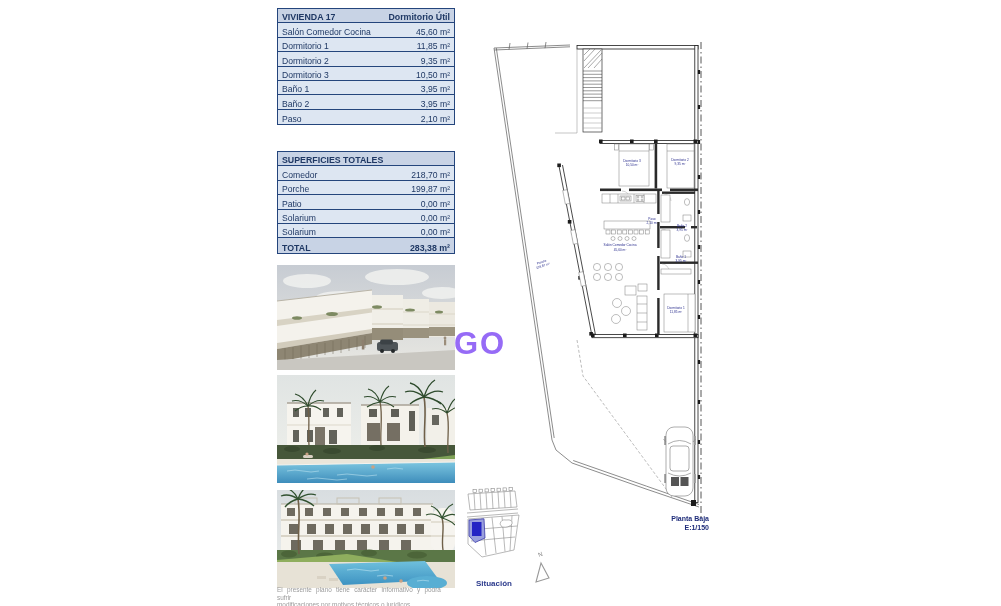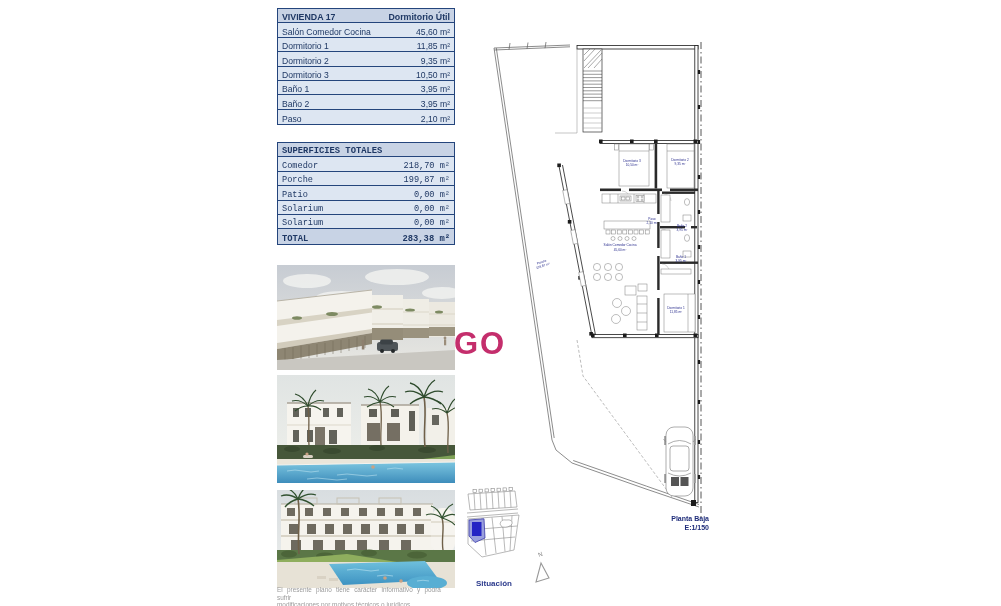--- a/index.html
+++ b/index.html
@@ -15,21 +15,21 @@
   .tlabel{white-space:nowrap;}
   .tvalue{white-space:nowrap;}
   
   .abs{position:absolute;}
   
   .disclaimer{position:absolute;left:277px;top:586px;width:180px;font-size:6.4px;
               color:#9b9b9b;line-height:7.6px;}
   .disclaimer .l1{word-spacing:2.5px;}
   
   .watermark{position:absolute;left:454px;top:326px;font-size:31px;font-weight:700;
-             color:#be185d;letter-spacing:2px;opacity:.9;}
+             color:#8b5cf6;letter-spacing:2px;opacity:.9;}
 </style>
 </head>
 <body>
 
 <div class="sheet">
 
   <div class="tbl" style="top:8px;">
     <div class="trow thead">
       <span class="tlabel">VIVIENDA 17</span>
       <span class="tvalue">Dormitorio Útil</span>
@@ -57,21 +57,21 @@
     <div class="trow">
         <span class="tlabel">Baño 2</span>
         <span class="tvalue">3,95 m²</span>
       </div>
     <div class="trow">
         <span class="tlabel">Paso</span>
         <span class="tvalue">2,10 m²</span>
       </div>
   </div>
 
-  <div class="tbl" style="top:142px;font-family:Liberation Mono, monospace;">
+  <div class="tbl" style="top:151px;">
     <div class="trow thead">
       <span class="tlabel">SUPERFICIES TOTALES</span>
     </div>
     <div class="trow">
         <span class="tlabel">Comedor</span>
         <span class="tvalue">218,70 m²</span>
       </div>
     <div class="trow">
         <span class="tlabel">Porche</span>
         <span class="tvalue">199,87 m²</span>

